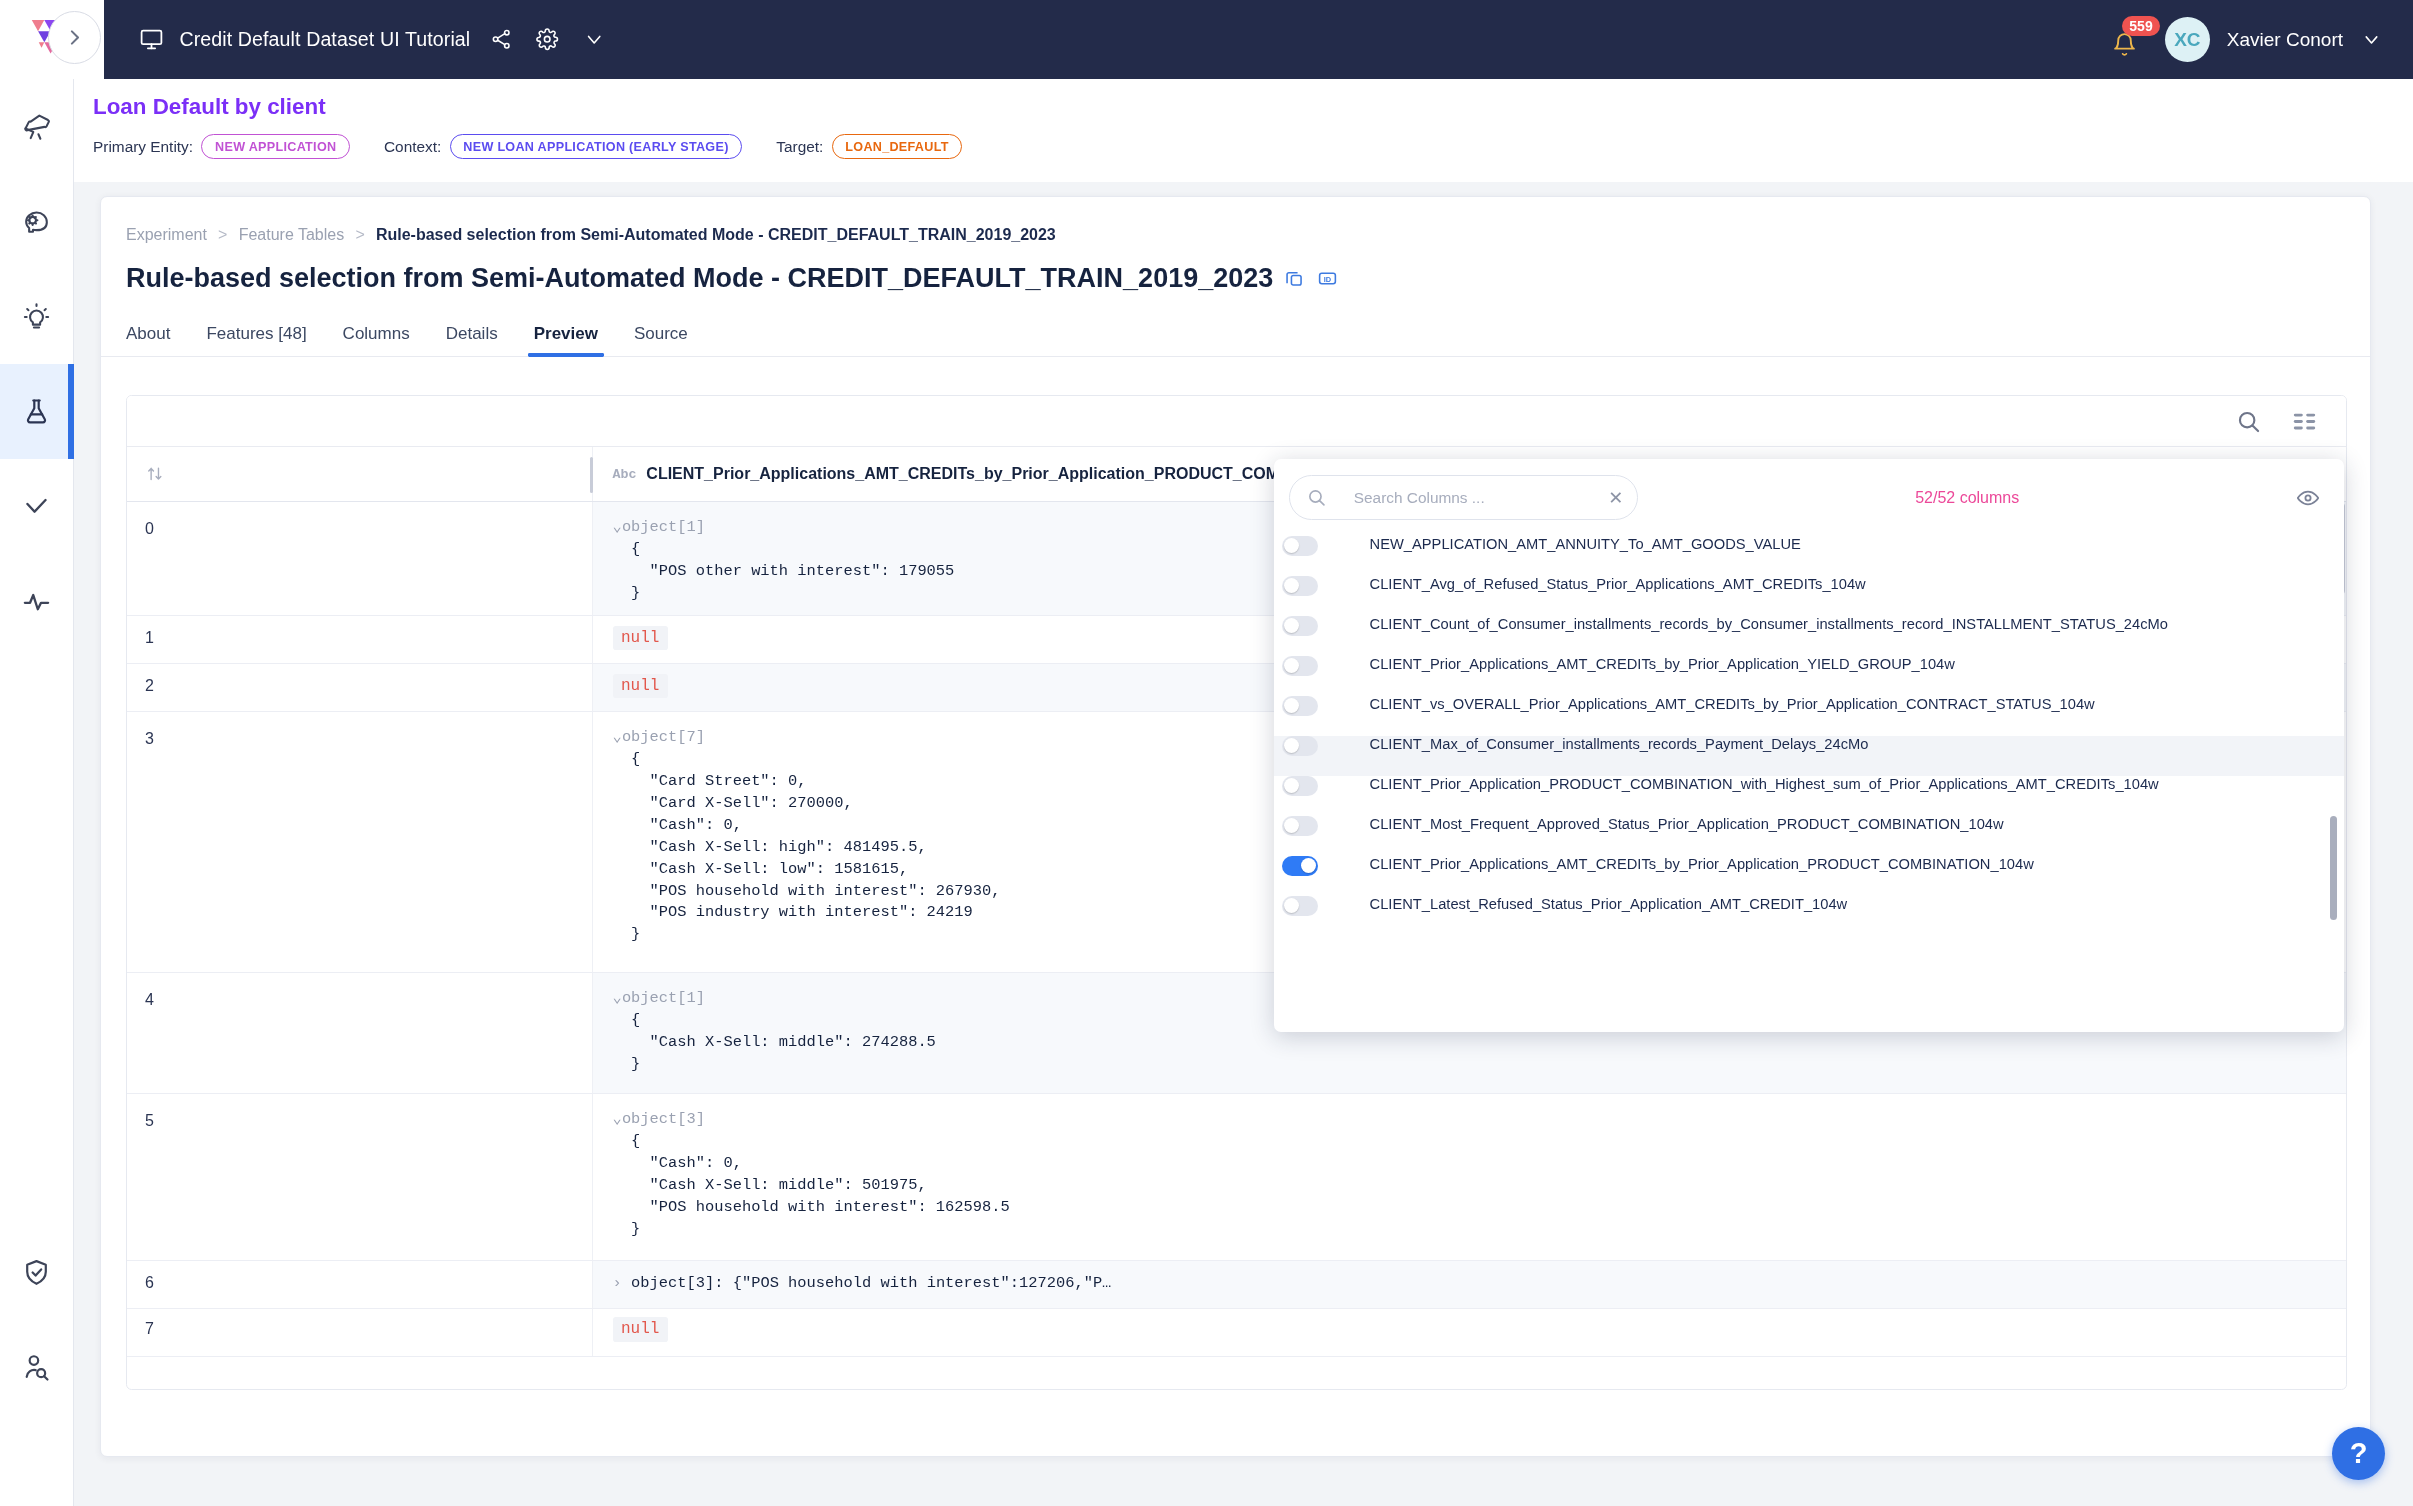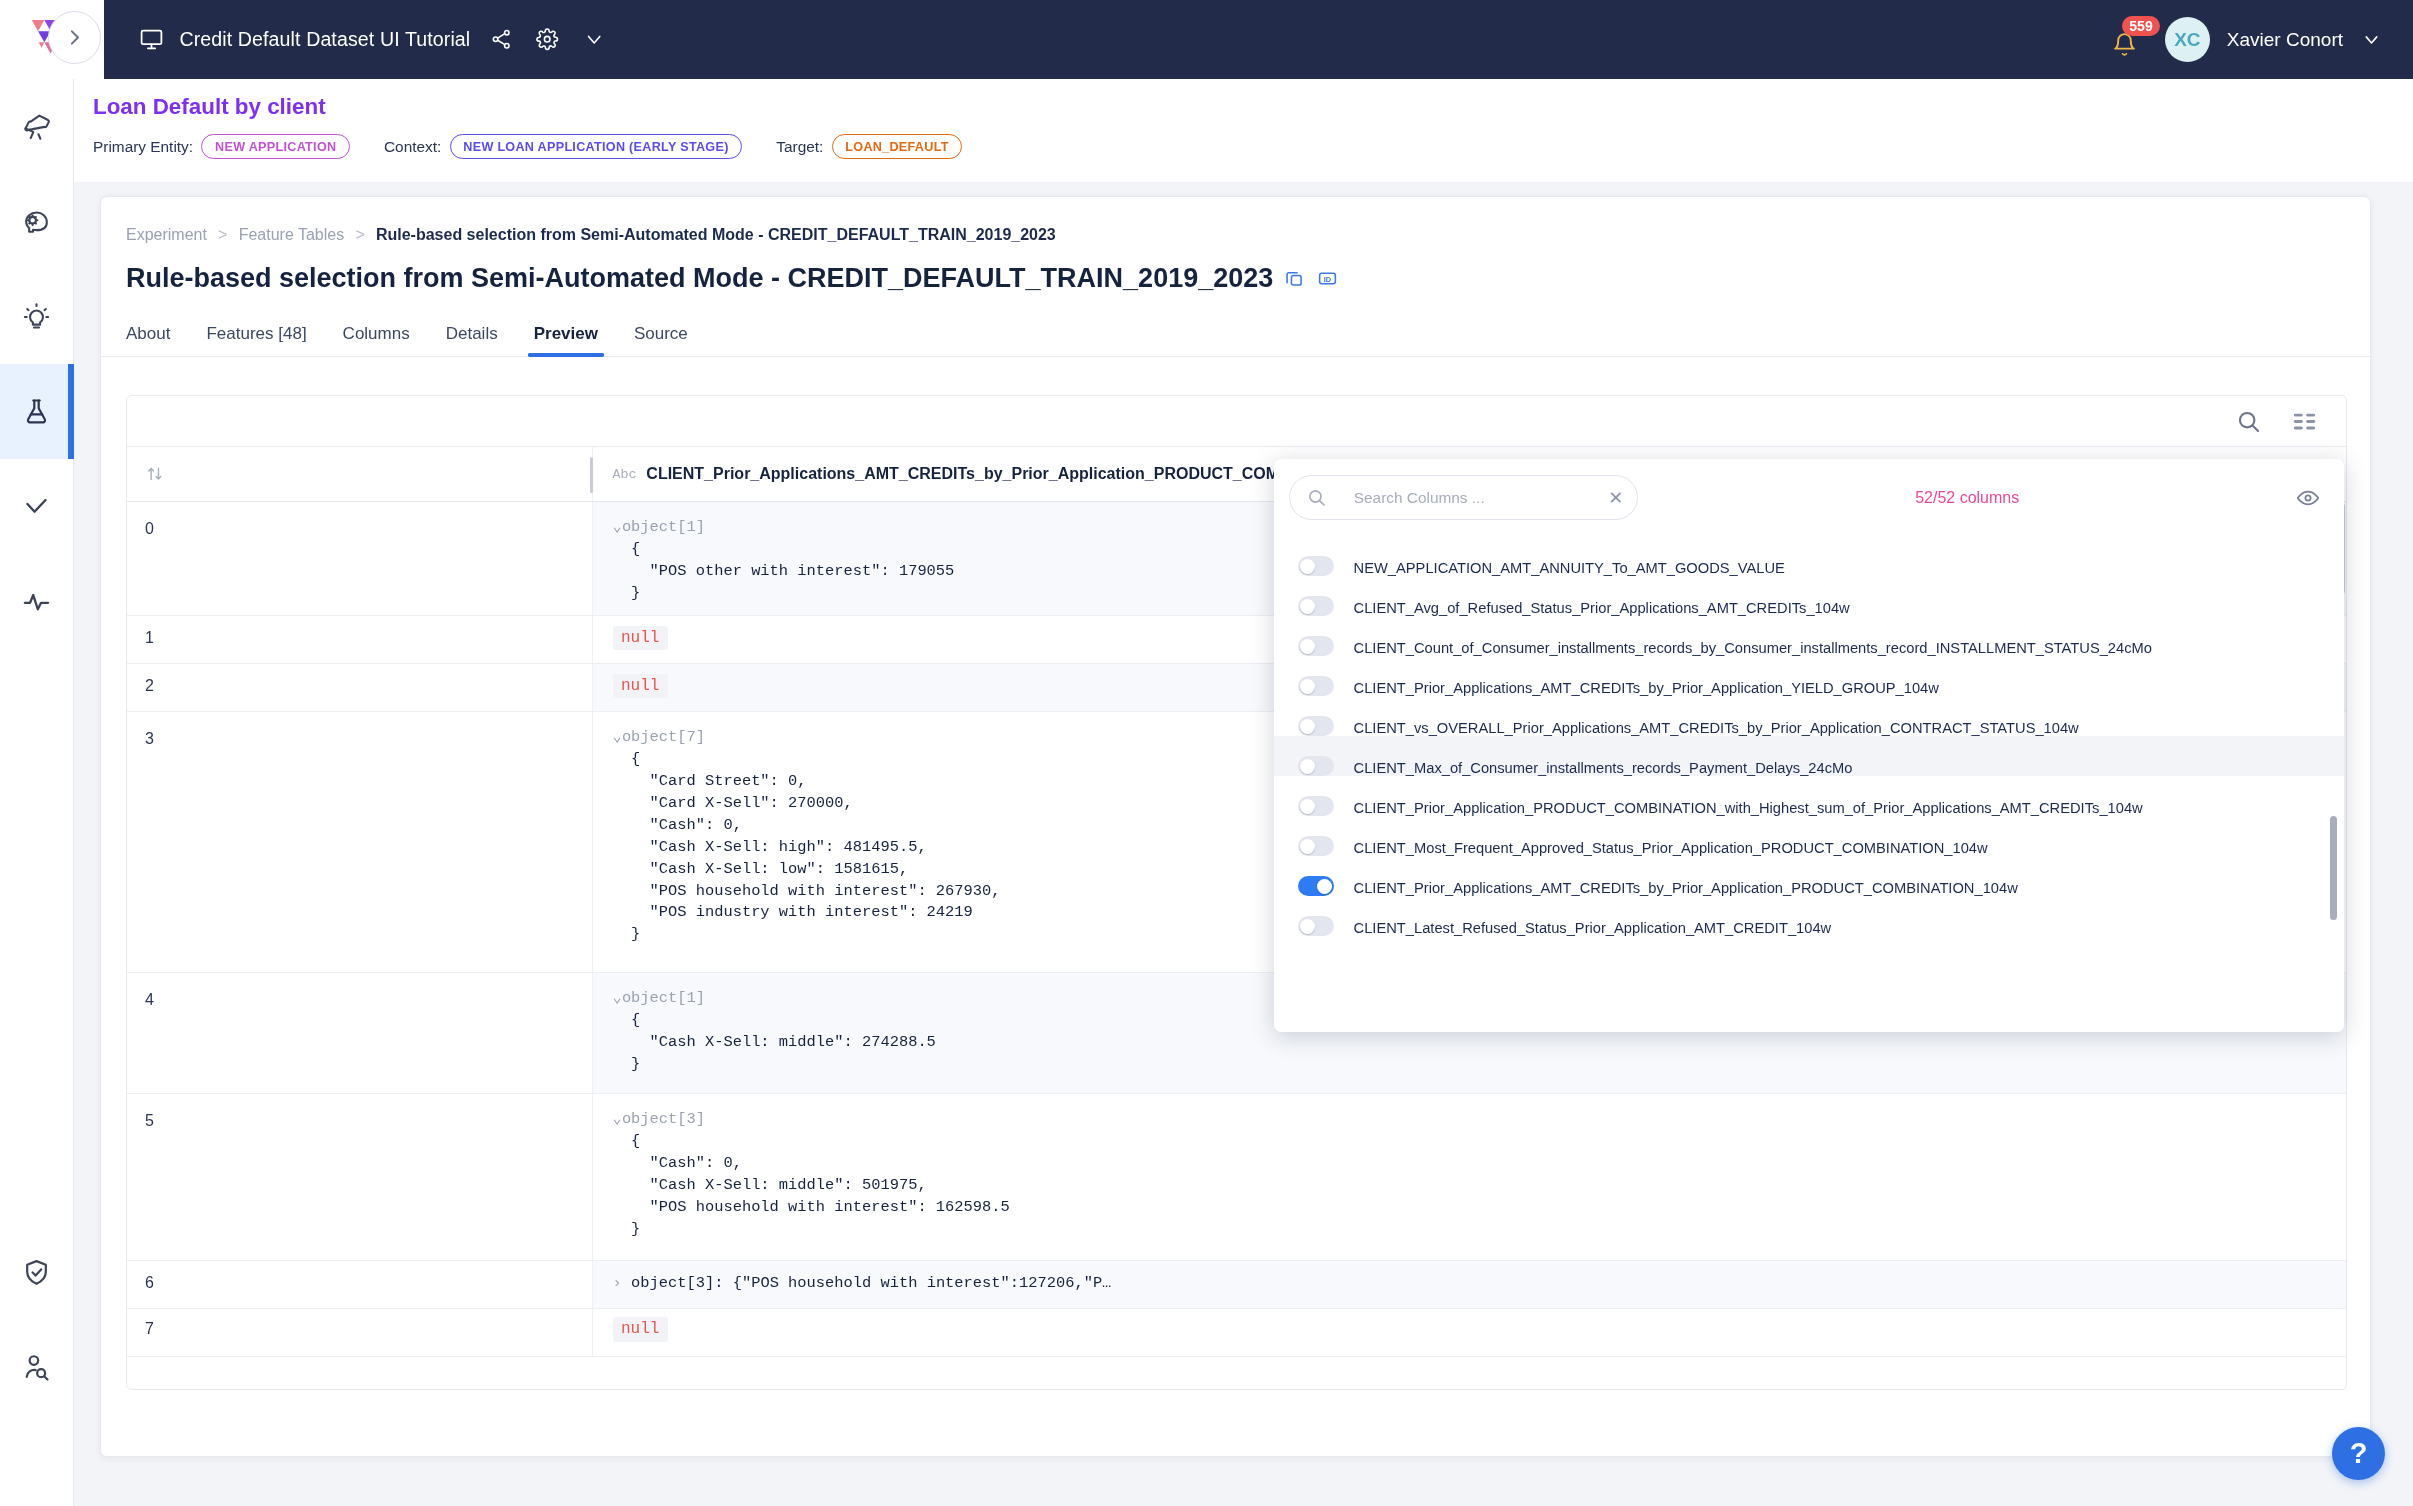--- a/index.html
+++ b/index.html
@@ -145,21 +145,21 @@
   #grid-header {
     display: flex; height: 56px; border-top: 0.7px solid #e9ebf1; border-bottom: 0.7px solid #e3e6ee; background:#fff;
   }
   .gh-index {
     width: 466px; display: flex; align-items: center; padding-left: 18px;
     border-right: 0.7px solid #eef0f5; position: relative;
   }
   .gh-index svg { width: 19.6px; height: 19.6px; }
   .gh-resize { position:absolute; right:-1.4px; top:9.8px; width:3.5px; height:36px; background:#c8ccd8; border-radius:2.1px; }
   .gh-col { display: flex; align-items: center; padding-left: 19.6px; flex: 1; overflow: hidden; }
-  .gh-type { font-size: 13.3px; color: #a7adbd; font-weight: 400; margin-right: 9.8px; font-family:"Liberation Mono", monospace;}
+  .gh-type { font-size: 13.3px; color: #a7adbd; font-weight: 700; margin-right: 9.8px; font-family:"Liberation Mono", monospace;}
   .gh-name { font-size: 16px; font-weight: 700; color: #16233f; white-space: nowrap; }
 
   .grid-row { display: flex; border-bottom: 0.7px solid #eceef4; }
   .grid-row .cell-idx {
     width: 466px; border-right: 0.7px solid #eef0f5; padding: 18px 0 0 18px;
     font-size: 16px; color: #2b3553;
   }
   .grid-row .cell-val { flex: 1; padding: 15.4px 0 15.4px 19.6px; overflow: hidden; }
   .grid-row.alt .cell-val { background: #f7f9fc; }
 
@@ -200,21 +200,21 @@
     background: transparent;
   }
   #cols-search input::placeholder { color: #a7adbd; }
   #search-clear { font-size: 18px; color: #8d94a6; cursor: pointer; line-height: 1; padding-left: 5.6px; }
   #cols-count { flex: 1; text-align: center; font-size: 16px; color: #ec4899; white-space: nowrap; }
   #cols-eye { cursor: pointer; display: flex; }
   #cols-eye svg { width: 24px; height: 24px; }
 
   #cols-list { position: relative; height: 496px; overflow: hidden; }
   .col-row {
-    height: 40px; display: flex; align-items: flex-end; padding-left: 24px; cursor: pointer;
+    height: 40px; display: flex; align-items: flex-start; padding-left: 8px; cursor: pointer; gap: 32px;
   }
   .col-row.hover { background: #f2f4f8; }
   .toggle {
     width: 36px; height: 19.6px; border-radius: 11.2px; background: #e3e6ee;
     position: relative; flex: 0 0 36px; margin-right: 19.6px;
   }
   .toggle::after {
     content: ''; position: absolute; left: 2.1px; top: 2.1px; width: 15.4px; height: 15.4px;
     border-radius: 50%; background: #ffffff; box-shadow: 0 0.7px 1.4px rgba(0,0,0,.22);
   }

